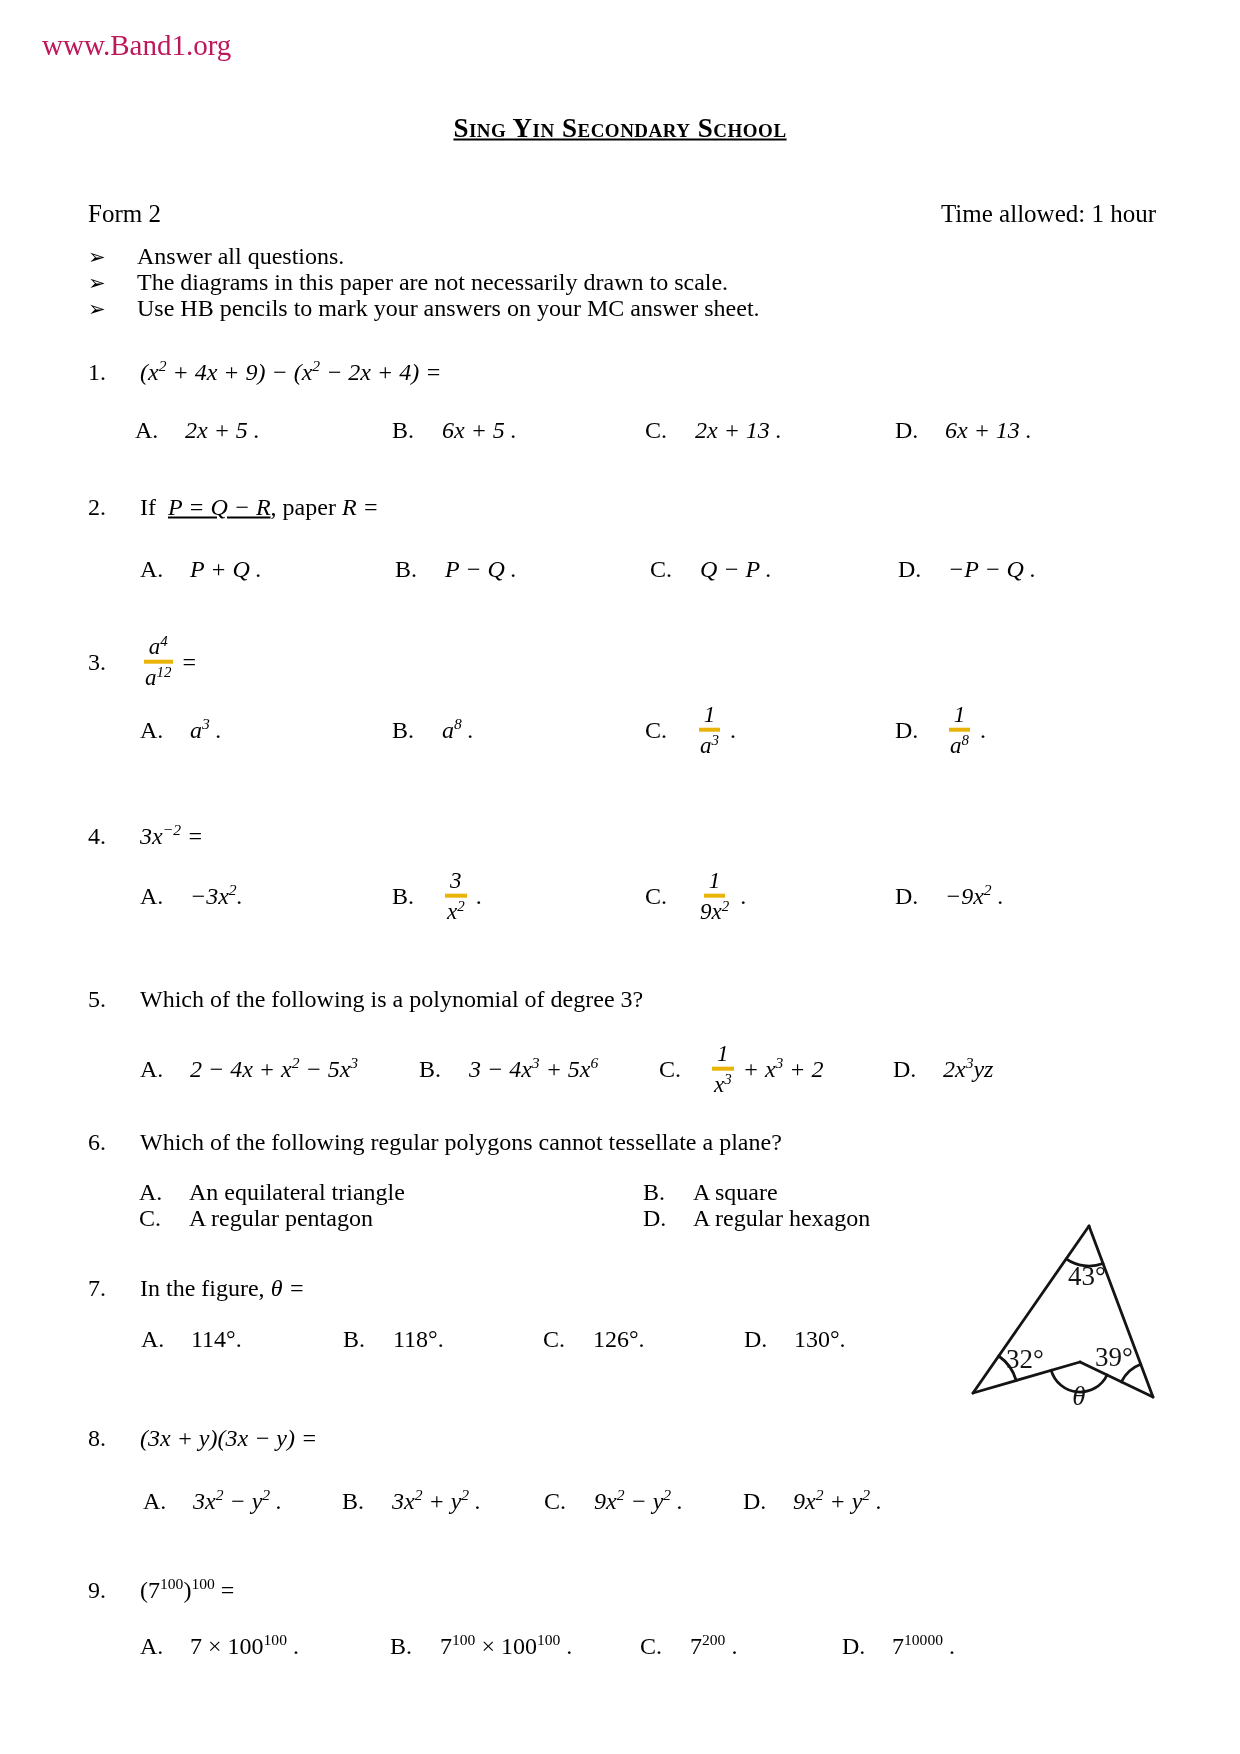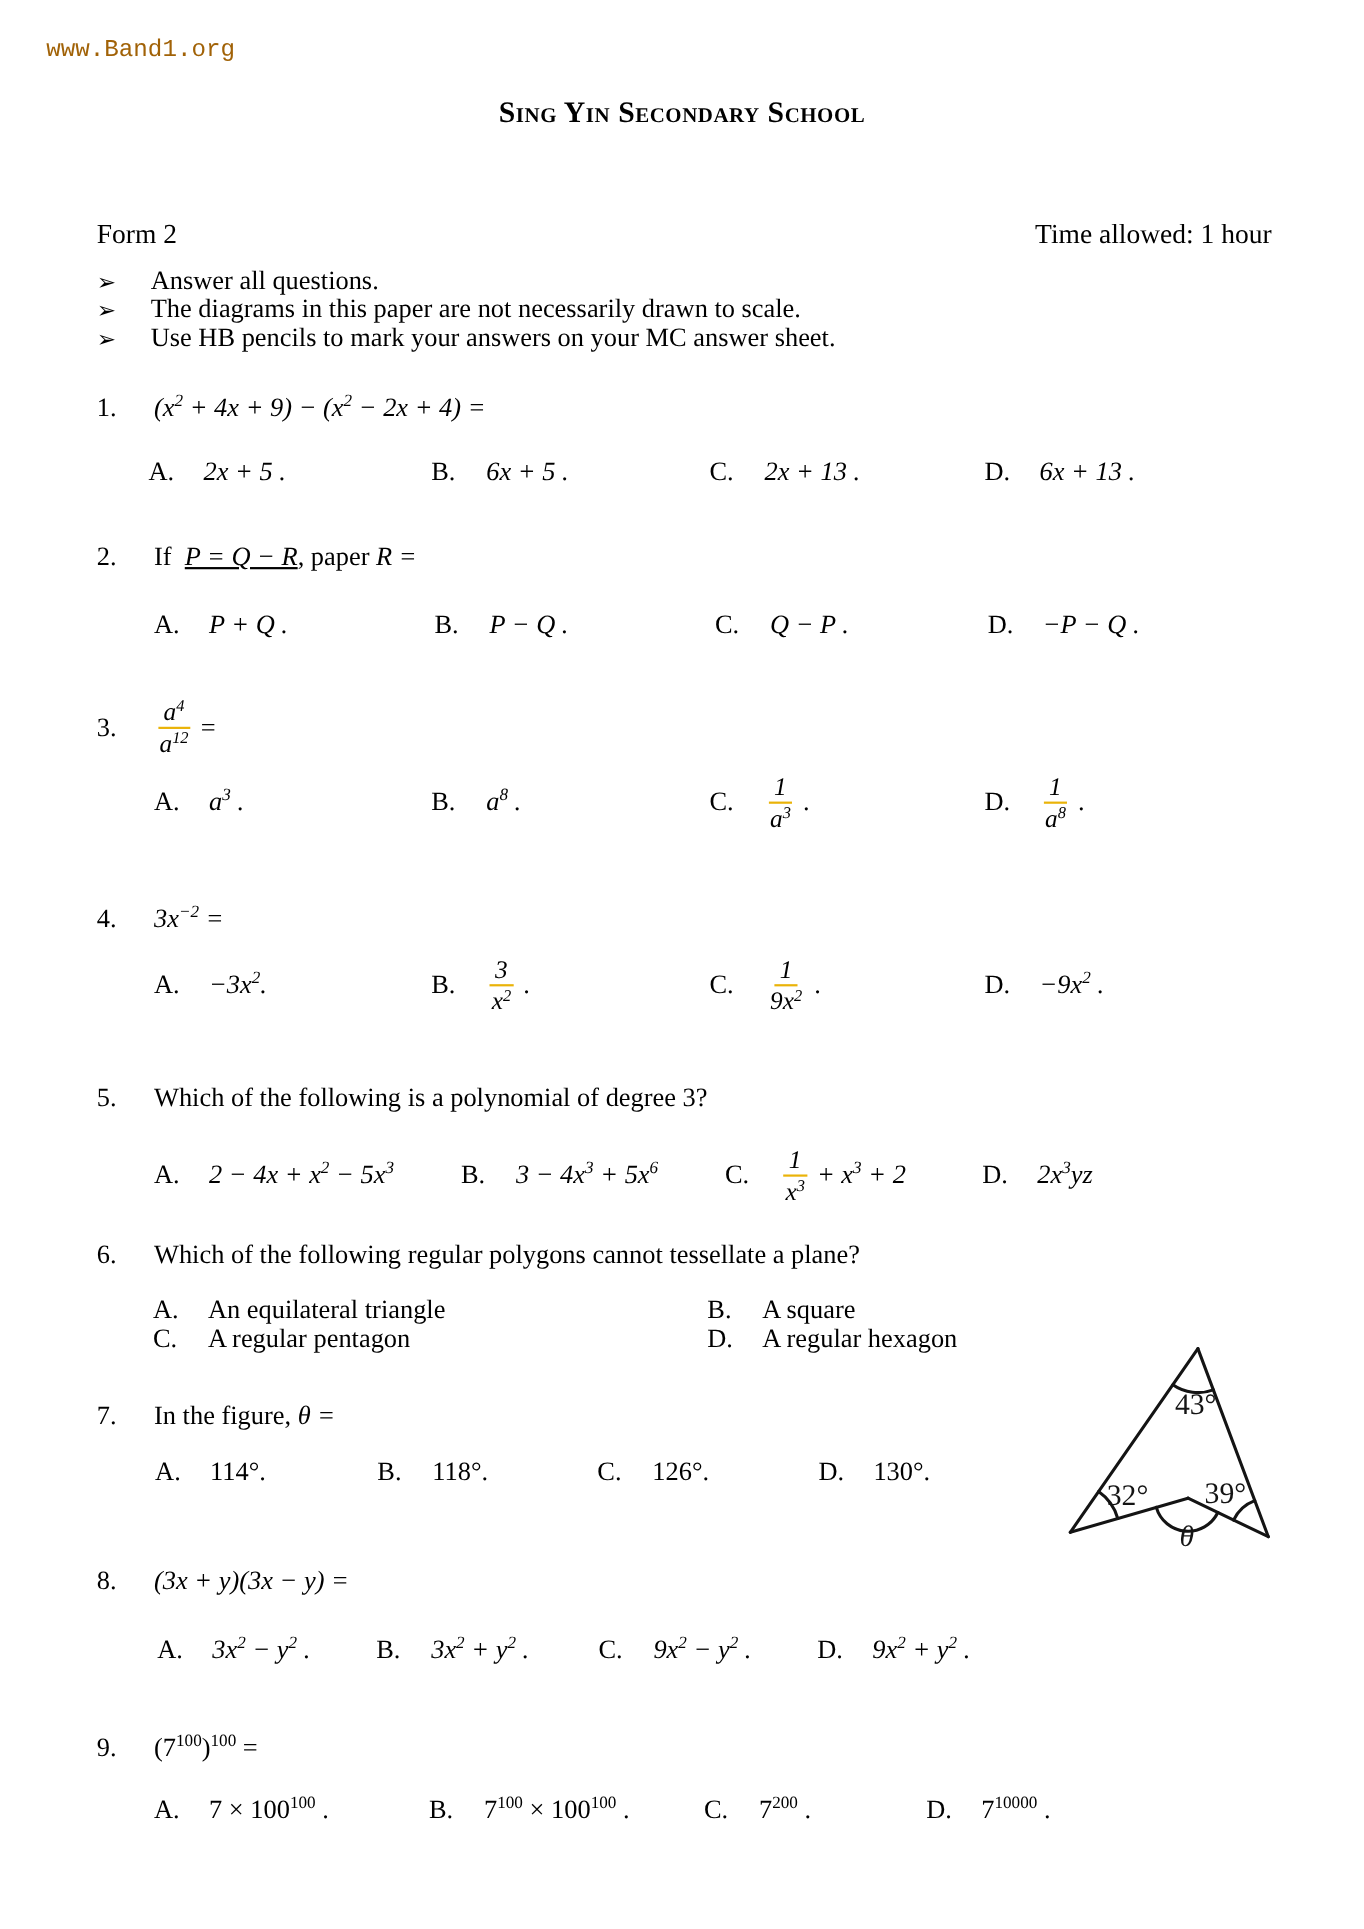--- a/index.html
+++ b/index.html
@@ -8,47 +8,47 @@
     position:relative; width:1240px; height:1754px; margin:0 auto;
     background:#ffffff; color:#000;
     font-family:"Liberation Serif", serif; font-size:24px;
     overflow:hidden;
   }
   .row {
     position:absolute; transform:translateY(-50%);
     display:flex; align-items:center; white-space:nowrap;
   }
   .center { left:0; width:1240px; justify-content:center; }
-  .watermark { font-family:Liberation Mono, monospace; font-size:22px; color:#a16207; }
+  .watermark { font-family:Liberation Serif, serif; font-size:29px; color:#be185d; }
   .title { font-weight:bold; font-variant:small-caps; font-size:27px; letter-spacing:0.5px; }
   .meta { font-size:25px; }
   .bullet { font-family:"DejaVu Sans", sans-serif; font-size:21px; width:49px; flex:none; }
   .qnum { display:inline-block; width:52px; flex:none; }
   .lbl  { display:inline-block; width:50px; flex:none; }
   .m { font-style:italic; }
   .rm { font-style:normal; }
   sup { font-size:65%; line-height:0; vertical-align:baseline; position:relative; top:-0.55em; }
   .frac { display:inline-flex; flex-direction:column; align-items:center;
           font-style:italic; font-size:23px; line-height:1.1; text-align:center; }
-  .frac .fnum { padding:0 5px 1px; border-bottom:2px solid #eab308; }
+  .frac .fnum { padding:0 5px 1px; border-bottom:4px solid #eab308; }
   .frac .fden { padding:1px 5px 0; }
   .gapL { margin-left:12px;text-decoration:underline; }
   .gapS { margin-left:6px; }
   svg text { font-family:"Liberation Serif", serif; }
 </style>
 </head>
 <body>
 
 <div class="page">
 
   <div class="row" style="left:42px; top:45px;">
     <span class="watermark">www.Band1.org</span>
   </div>
 
-  <div class="row center" style="top:102px;">
+  <div class="row center" style="top:128px;text-decoration:underline;">
     <span class="title">Sing Yin Secondary School</span>
   </div>
 
   <div class="row" style="left:88px; top:214px;">
     <span class="meta">Form 2</span>
   </div>
   <div class="row" style="right:84px; top:214px; transform:translateY(-50%);">
     <span class="meta">Time allowed: 1 hour</span>
   </div>
 

